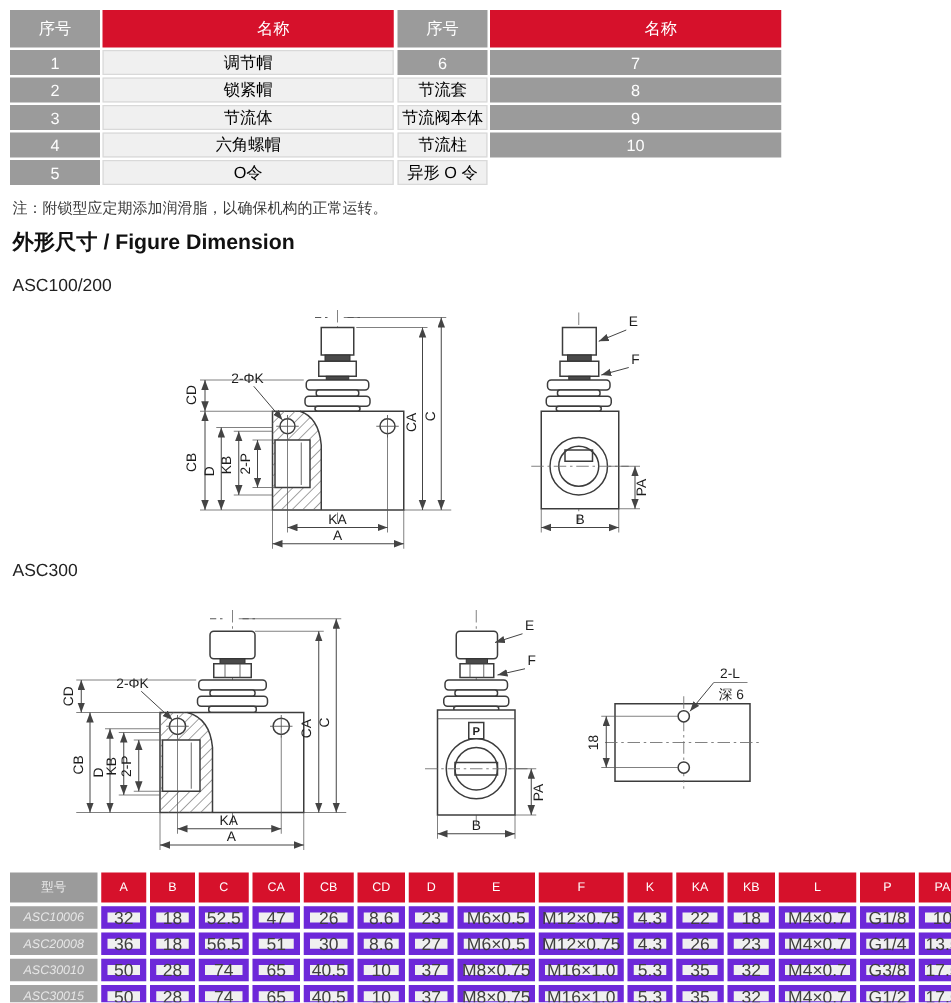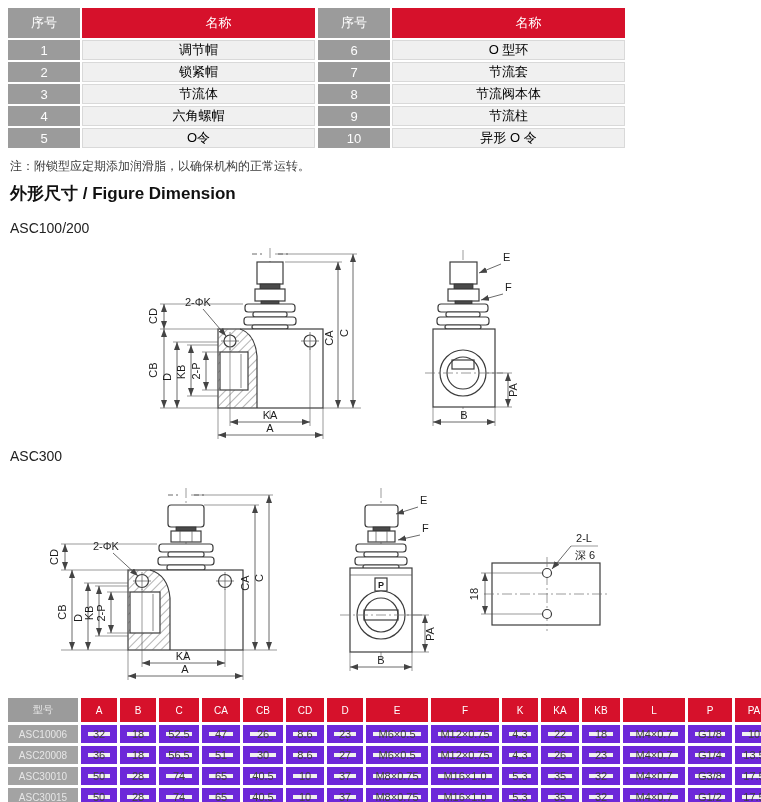--- a/index.html
+++ b/index.html
@@ -38,22 +38,22 @@
   text.pl { font:bold 9px "Liberation Sans", sans-serif; fill:#1d1d1d; }
   
   .stable {
     position:absolute; left:8px; top:698px; display:grid;
     grid-template-columns:70px 36px 36px 40px 38px 40px 38px 36px 62px 68px 36px 38px 38px 62px 44px 38px;
     grid-template-rows:24px repeat(4,18px);
     gap:3px;
   }
   .sh  { background:#d6112b; color:#fff; font-size:10px; display:flex; align-items:center; justify-content:center; }
   .shg { background:#9b9b9b; color:#e9e9e9; font-size:10px; display:flex; align-items:center; justify-content:center; }
-  .sm  { background:#a3a3a3; color:#e6e6e6; font-size:10px; display:flex; align-items:center; justify-content:center; }
-  .sc  { background:#f0f0f0; color:#3f3f3f; font-size:11px; display:flex; align-items:center; justify-content:center; border:7px solid #6d28d9; }
+  .sm  { background:#a3a3a3; color:#e6e6e6; font-size:10px; display:flex; align-items:center; justify-content:center;font-style:italic; }
+  .sc  { background:#f0f0f0; color:#3f3f3f; font-size:14px; display:flex; align-items:center; justify-content:center; border:5px solid #6d28d9; }
 </style>
 </head>
 <body>
 
 <div class="sheet">
 
   <div class="ptable" style="left:8px; top:8px;">
     <div class="cell hn">序号</div>
     <div class="cell hm">名称</div>
     <div class="cell cn">1</div>
@@ -65,21 +65,20 @@
     <div class="cell cn">4</div>
     <div class="cell cm">六角螺帽</div>
     <div class="cell cn">5</div>
     <div class="cell cm">O令</div>
   </div>
 
   <div class="ptable" style="left:318px; top:8px;">
     <div class="cell hn">序号</div>
     <div class="cell hm">名称</div>
     <div class="cell cn">6</div>
-    <div class="cell cm">O 型环</div>
     <div class="cell cn">7</div>
     <div class="cell cm">节流套</div>
     <div class="cell cn">8</div>
     <div class="cell cm">节流阀本体</div>
     <div class="cell cn">9</div>
     <div class="cell cm">节流柱</div>
     <div class="cell cn">10</div>
     <div class="cell cm">异形 O 令</div>
   </div>
 

